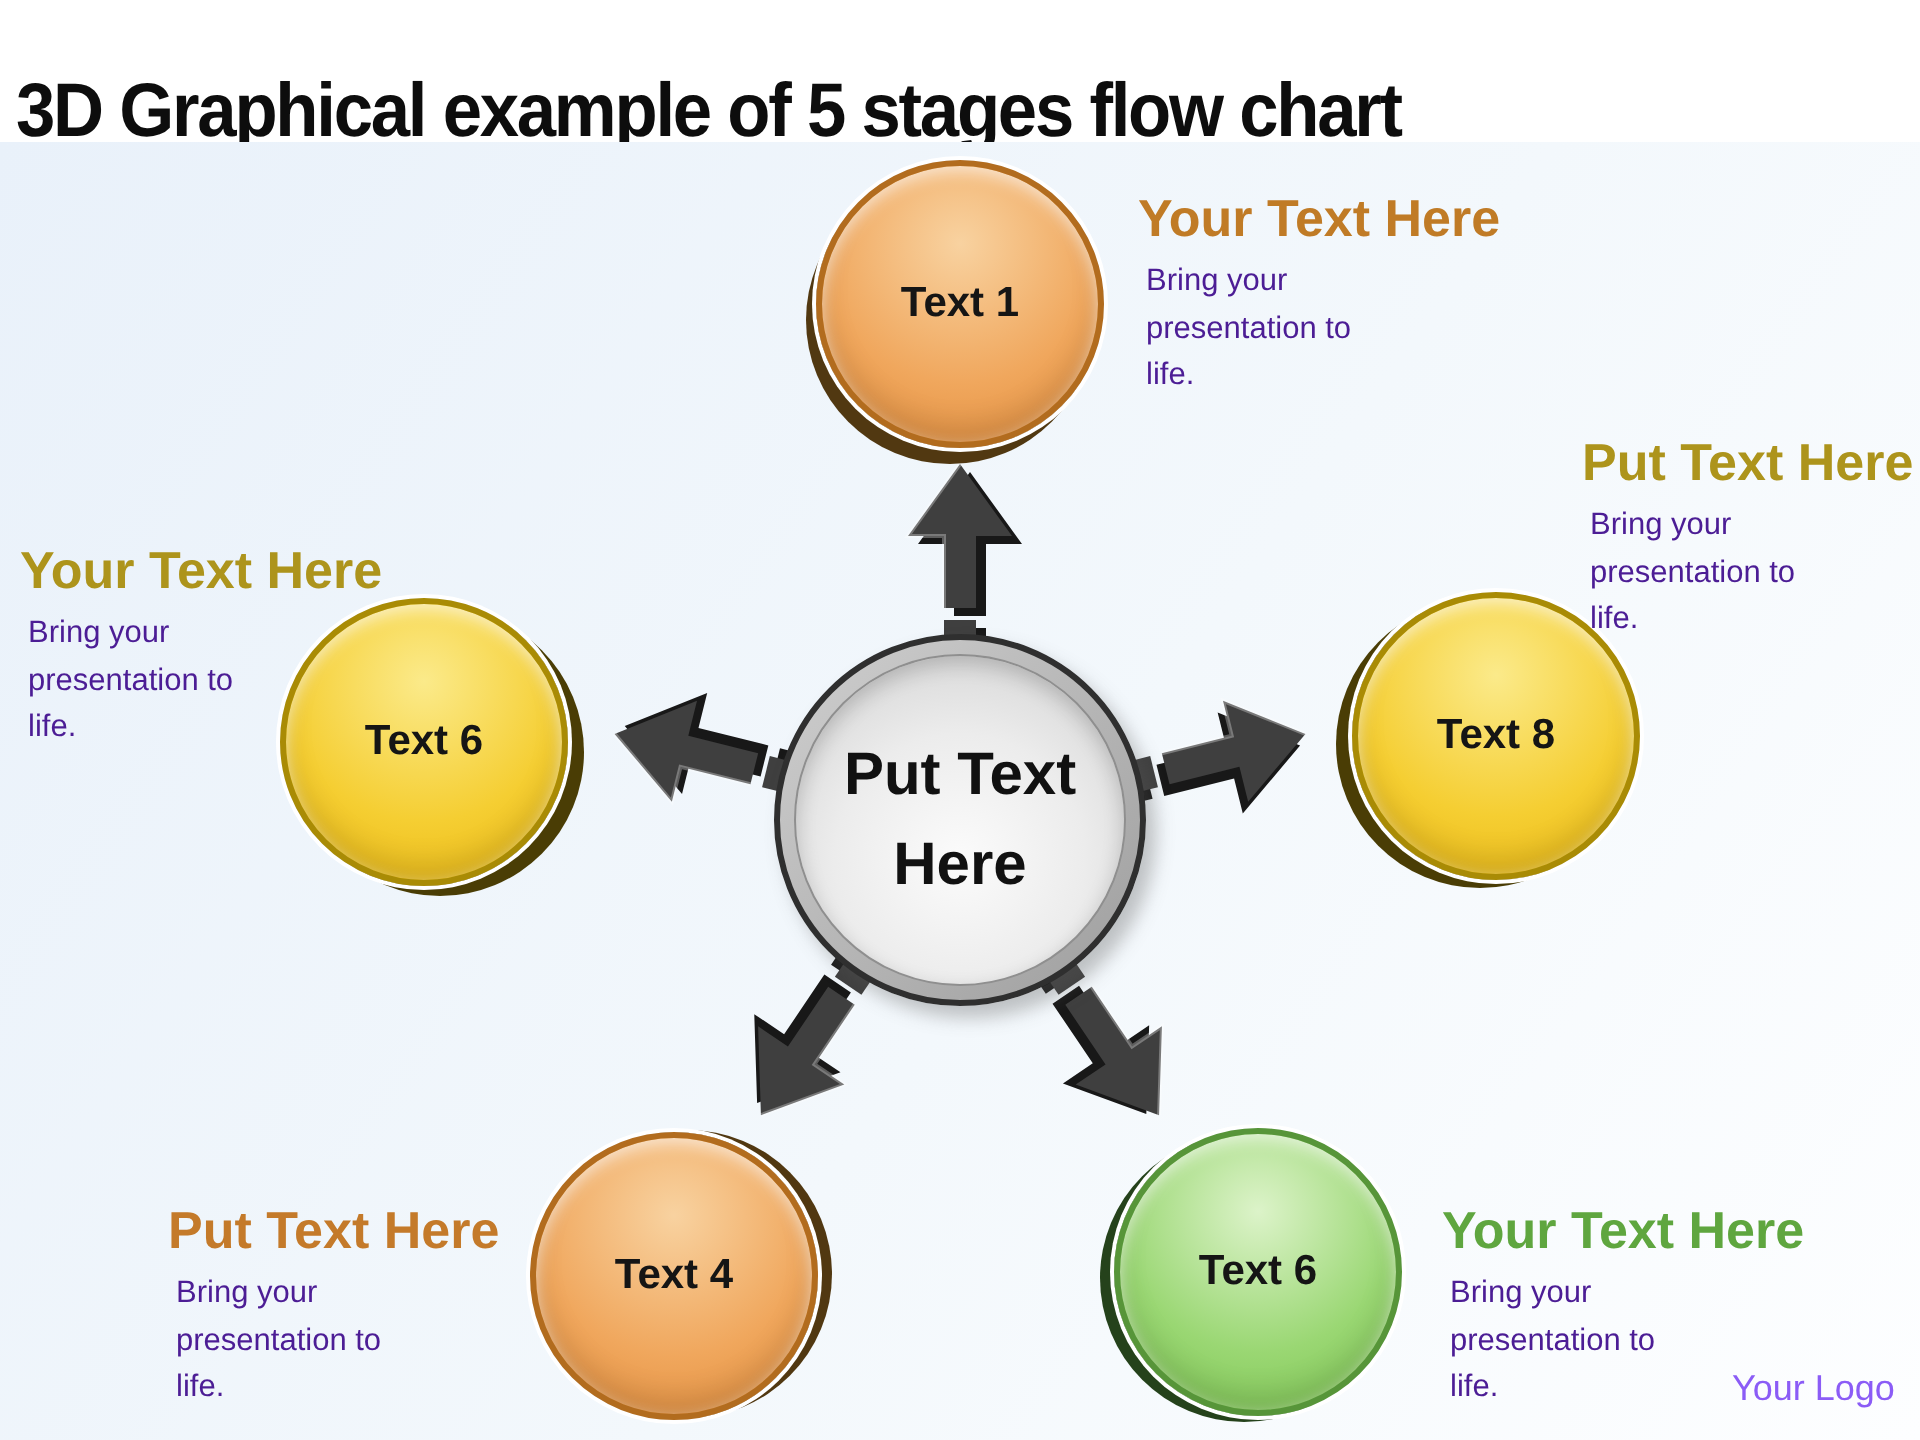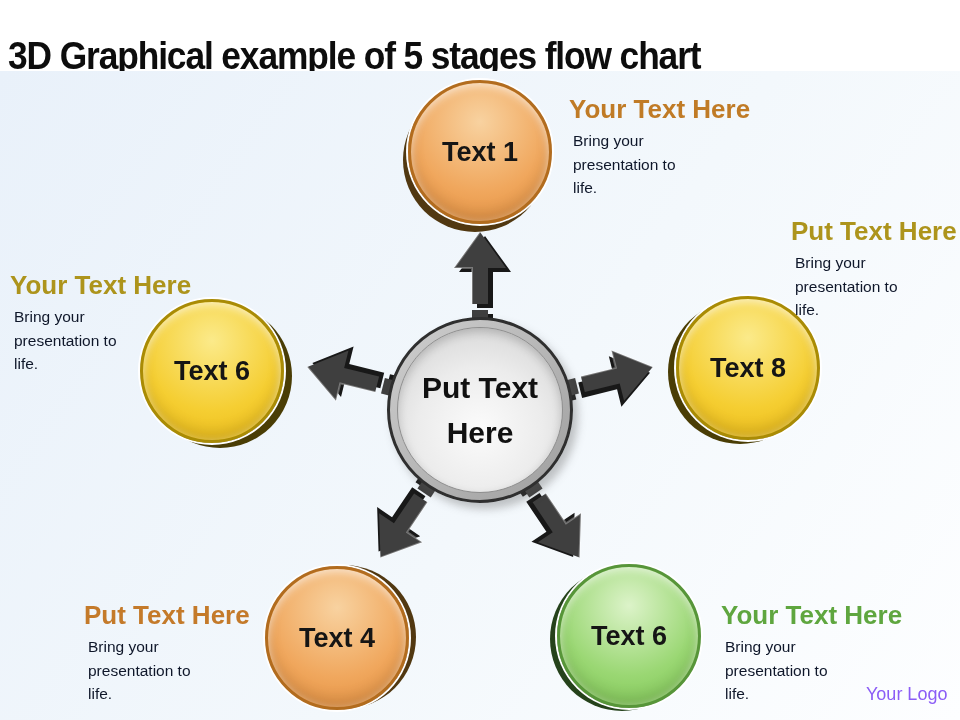--- a/index.html
+++ b/index.html
@@ -38,21 +38,21 @@
     font-size:30px; font-weight:bold; color:#111; line-height:1.5;
   }
 
   
   .stage {
     position:absolute; width:138px; height:138px; border-radius:50%;
     border:3px solid var(--edge); z-index:2;
     background:radial-gradient(circle at 50% 28%, var(--hi) 0%, var(--mid) 58%, var(--lo) 100%);
     display:flex; align-items:center; justify-content:center;
   }
-  .stage-label { font-size:27px; font-weight:bold; color:#151515; }
+  .stage-label { font-size:21px; font-weight:bold; color:#151515; }
   .pos1 { left:408px; top:80px;
           box-shadow:0 0 0 2px #fff, -5px 8px 0 0 var(--shadow),
                      inset 0 3px 8px rgba(255,255,255,.65), inset 0 -8px 14px rgba(0,0,0,.12); }
   .pos2 { left:676px; top:296px;
           box-shadow:0 0 0 2px #fff, -8px 4px 0 0 var(--shadow),
                      inset 0 3px 8px rgba(255,255,255,.65), inset 0 -8px 14px rgba(0,0,0,.12); }
   .pos3 { left:557px; top:564px;
           box-shadow:0 0 0 2px #fff, -7px 3px 0 0 var(--shadow),
                      inset 0 3px 8px rgba(255,255,255,.65), inset 0 -8px 14px rgba(0,0,0,.12); }
   .pos4 { left:265px; top:566px;
@@ -67,21 +67,21 @@
   .arrow-rot svg { position:absolute; left:86px; top:-32px; overflow:visible; }
   .a1 { transform:rotate(-90deg); }
   .a2 { transform:rotate(-14deg); }
   .a3 { transform:rotate(56deg); }
   .a4 { transform:rotate(124deg); }
   .a5 { transform:rotate(194deg); }
 
   
   .callout { position:absolute; z-index:4; }
   .callout h3 { margin:0 0 4px 0; font-size:26px; font-weight:bold; color:var(--tc); white-space:nowrap; }
-  .callout p  { margin:0; padding-left:4px; width:120px; font-size:15.5px; line-height:1.52; color:#0f172a; }
+  .callout p  { margin:0; padding-left:4px; width:120px; font-size:15.5px; line-height:1.52; color:#4c1d95; }
   .c1 { left:569px; top:94px; }
   .c2 { left:791px; top:216px; }
   .c3 { left:721px; top:600px; }
   .c4 { left:84px;  top:600px; }
   .c5 { left:10px;  top:270px; }
 
   .logo { position:absolute; left:866px; top:684px; font-size:18px; color:#8b5cf6; z-index:4; }
 </style>
 </head>
 <body>

